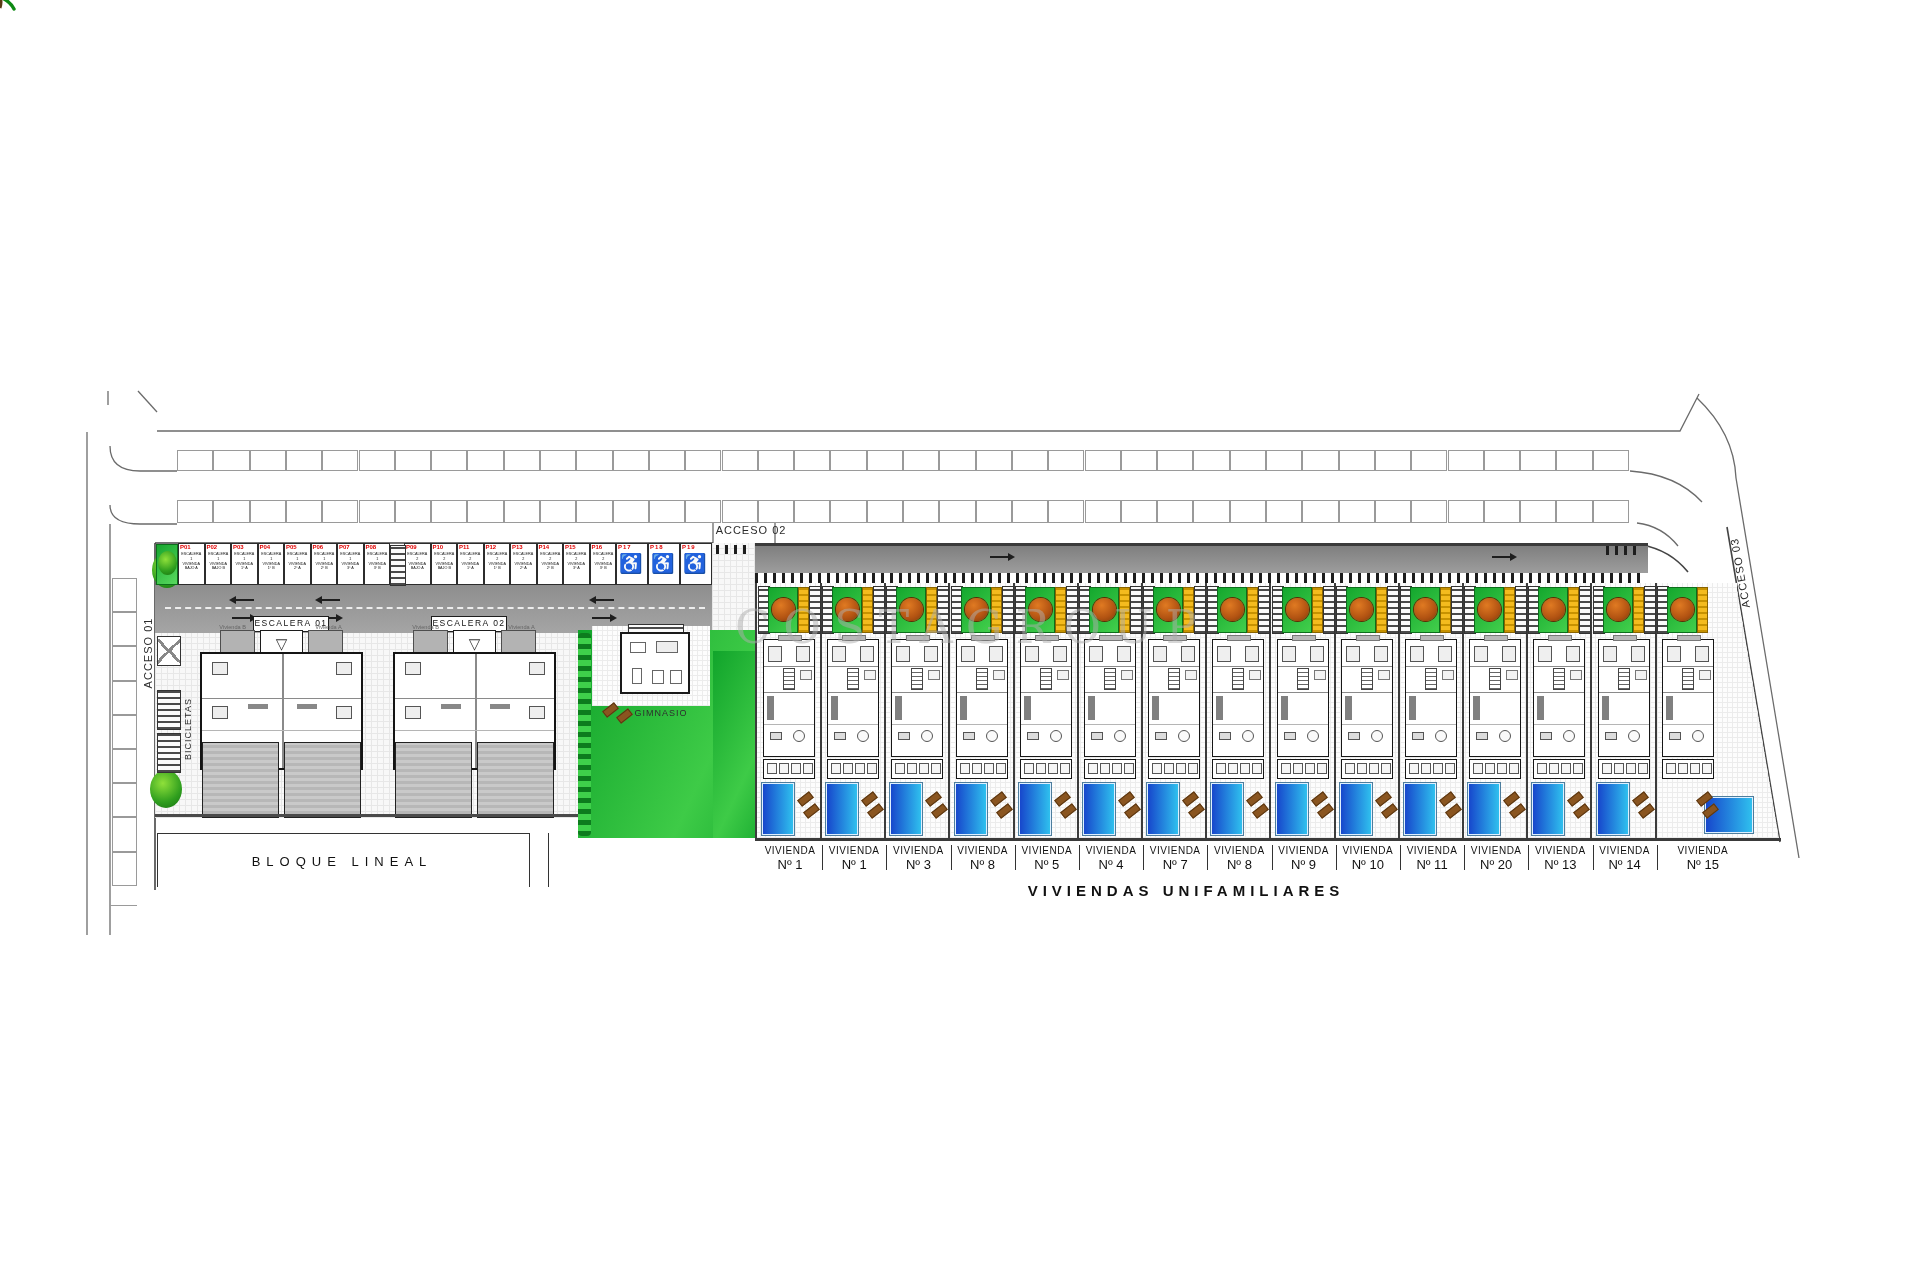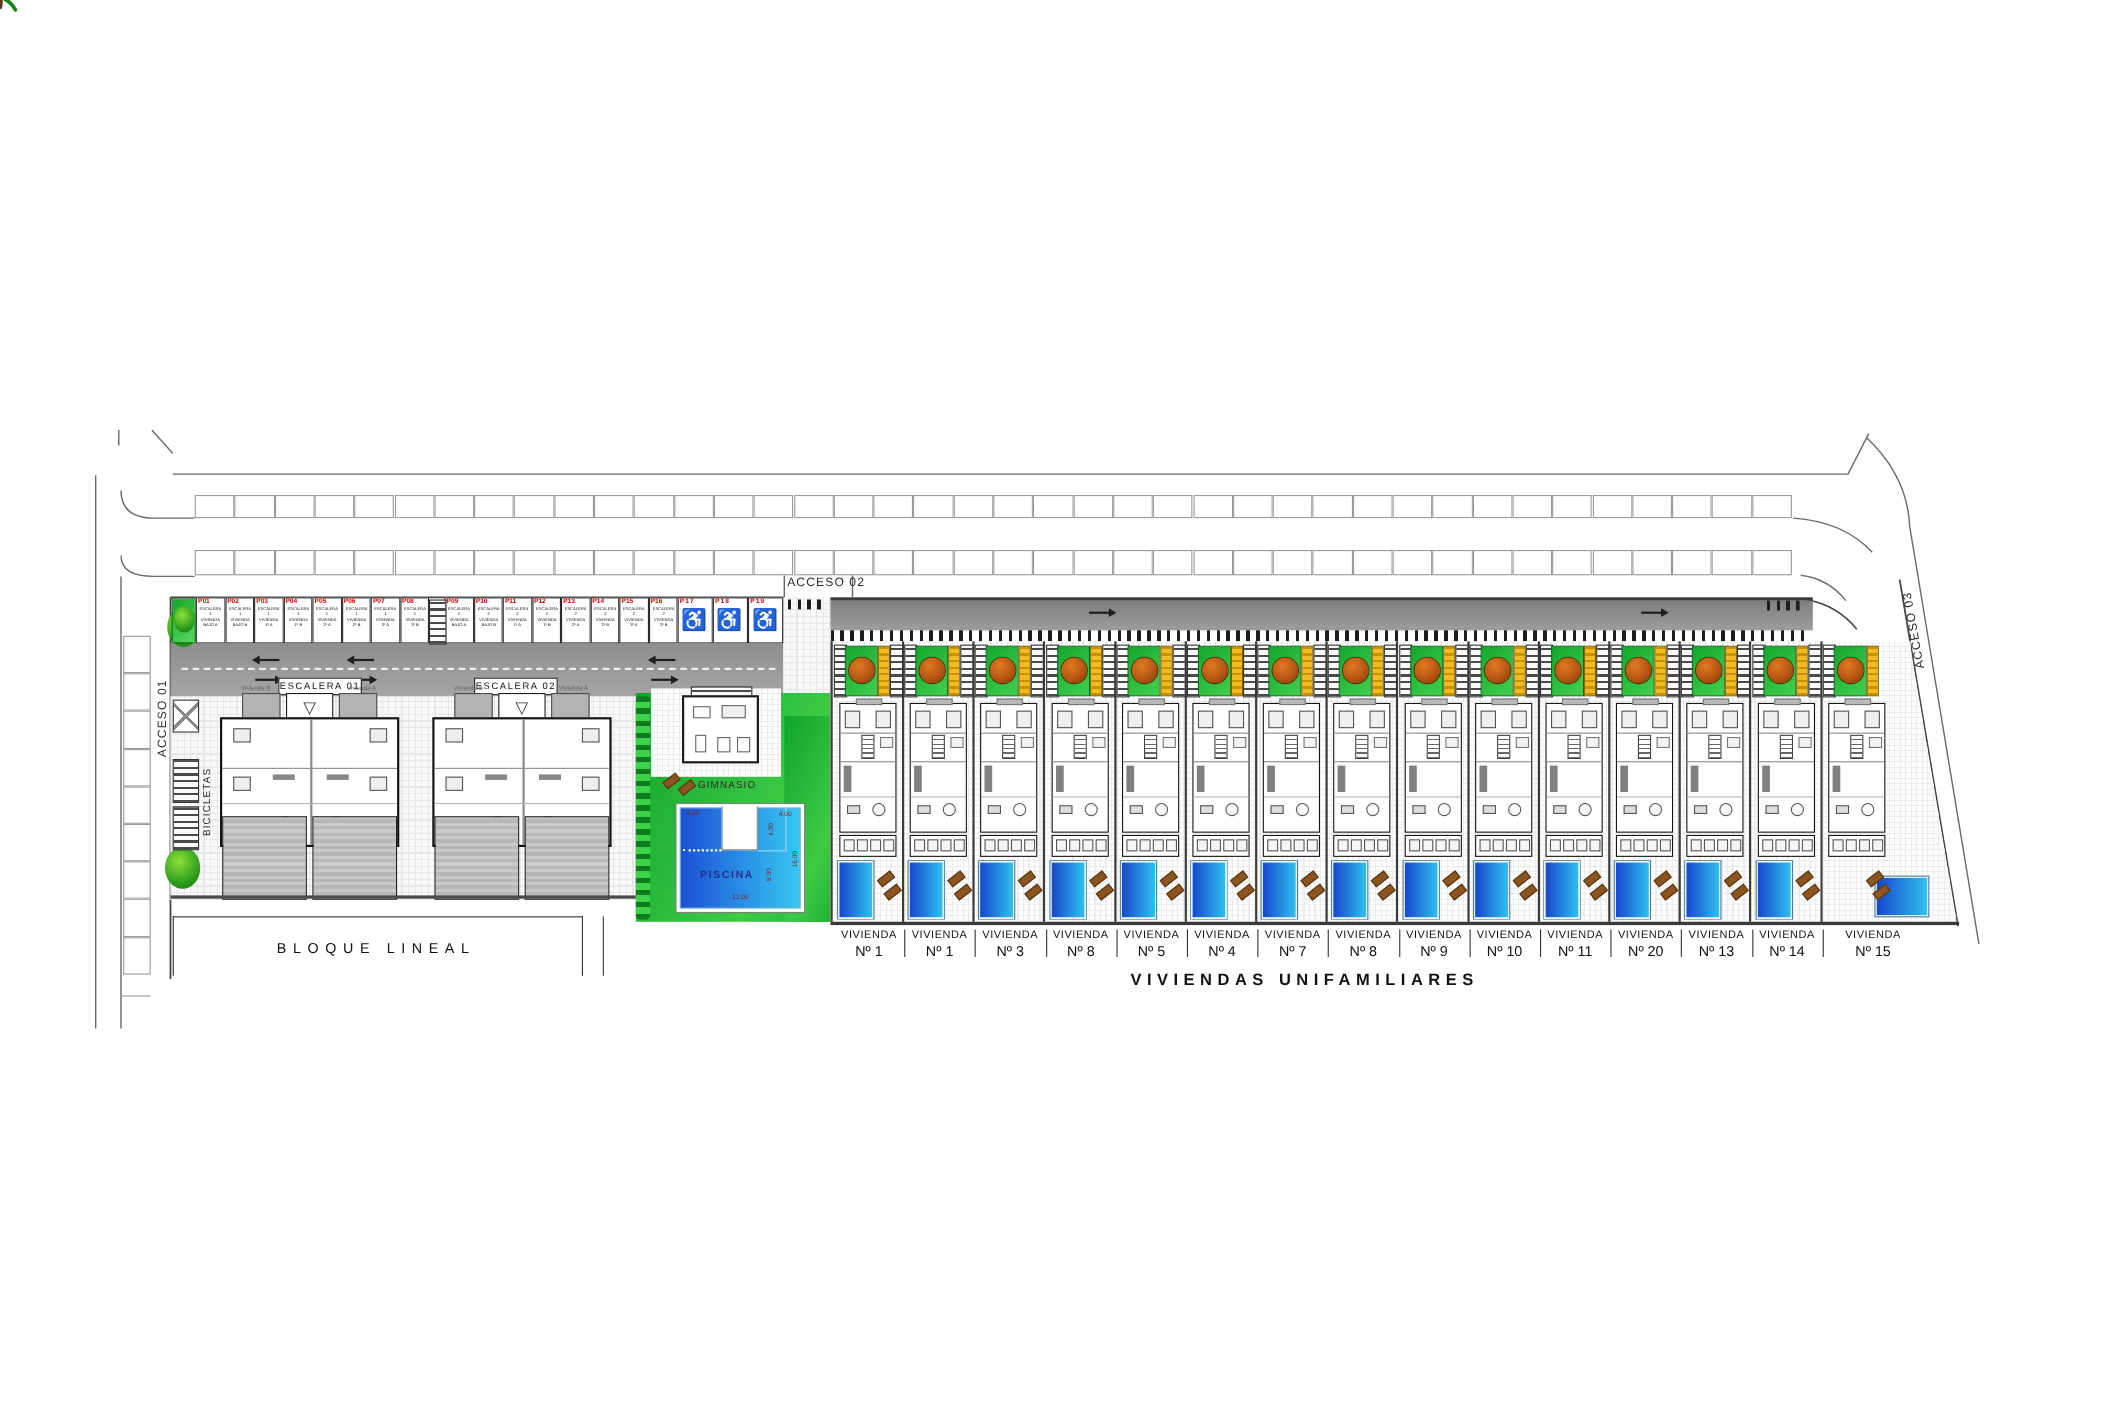--- a/index.html
+++ b/index.html
@@ -157,33 +157,20 @@
     <div class="abs" style="left:34px;top:7px;width:20px;height:10px;border:1px solid #666;background:#eee;"></div>
     <div class="abs" style="left:10px;top:34px;width:8px;height:14px;border:1px solid #666;"></div>
     <div class="abs" style="left:30px;top:36px;width:10px;height:12px;border:1px solid #666;"></div>
     <div class="abs" style="left:48px;top:36px;width:10px;height:12px;border:1px solid #666;"></div>
   </div>
   <div class="abs" style="left:616px;top:708px;width:90px;text-align:center;font-size:9px;letter-spacing:1px;color:#2e2e2e;">GIMNASIO</div>
 
   <div class="abs lounge" style="left:603px;top:706px;"></div>
   <div class="abs lounge" style="left:617px;top:712px;"></div>
 
-  <div class="abs" style="left:615px;top:731px;width:116px;height:98px;background:linear-gradient(90deg,#1b4fd4,#37c9f3);
-              border:3px solid #fff;box-shadow:0 0 0 1px #7d7d7d, inset 0 0 0 1px #7aaed6;box-sizing:border-box;">
-    <div class="abs" style="left:38px;top:-1px;width:33px;height:40px;background:#fff;border:1px solid #888;border-top:none;box-sizing:border-box;"></div>
-    <div class="abs" style="left:3px;top:38px;width:35px;border-top:2px dotted #fff;"></div>
-    <div class="abs" style="left:71px;top:0;width:26px;height:40px;border-right:1px solid #9fd9f2;border-bottom:1px solid #9fd9f2;box-sizing:border-box;"></div>
-    <div class="dims" style="left:6px;top:3px;">4.00</div>
-    <div class="dims" style="left:90px;top:4px;">4.00</div>
-    <div class="dims vdim" style="left:78px;top:17px;">4.00</div>
-    <div class="dims vdim" style="left:98px;top:44px;">16.00</div>
-    <div class="dims vdim" style="left:76px;top:58px;">8.00</div>
-    <div class="dims" style="left:0;right:0;bottom:7px;text-align:center;">12.00</div>
-    <div class="abs" style="left:0;top:56px;width:86px;text-align:center;font-size:9.5px;font-weight:bold;letter-spacing:1.5px;color:#23308f;">PISCINA</div>
-  </div>
 
   <div class="abs" style="left:156px;top:544px;width:22px;height:41px;background:linear-gradient(135deg,#16a52e,#59d95f);border:1px solid #0b6e1a;box-sizing:border-box;">
     <div class="palmshadow abs" style="left:1px;top:6px;width:19px;height:24px;"></div>
   </div>
   <div id="parking-row">
       <div class="pspace" style="left: 0px; width: 26.5px;">
       <div class="pid">P01</div>
       <div class="plines">
           <div>ESCALERA 1</div>
           <div>VIVIENDA</div>
@@ -957,20 +944,21 @@
     </div>
       <div class="ltick" style="left: 1656.8px;"></div>
     </div>
   <div class="abs" style="left:1006px;top:882px;width:360px;text-align:center;font-size:15px;font-weight:bold;letter-spacing:5px;color:#111;">VIVIENDAS UNIFAMILIARES</div>
 
   <div class="abs acc rot-ccw" style="left:104px;top:647px;width:88px;text-align:center;">ACCESO 01</div>
   <div class="abs acc" style="left:705px;top:524px;width:92px;text-align:center;">ACCESO 02</div>
   <div class="abs acc" style="left:1694px;top:567px;width:92px;text-align:center;transform:rotate(-100deg);">ACCESO 03</div>
   <div class="abs acc rot-ccw" style="left:148px;top:724px;width:80px;text-align:center;font-size:9px;letter-spacing:1px;">BICICLETAS</div>
 
+  <div class="abs watermark" style="left:735px;top:600px;">COSTAGROUP</div>
 
 <div class="stall" style="left: 177px; top: 450px; width: 36.3px; height: 21px;"></div>
     <div class="stall" style="left: 177px; top: 500px; width: 36.3px; height: 23px;"></div>
     <div class="stall" style="left: 213.3px; top: 450px; width: 36.3px; height: 21px;"></div>
     <div class="stall" style="left: 213.3px; top: 500px; width: 36.3px; height: 23px;"></div>
     <div class="stall" style="left: 249.6px; top: 450px; width: 36.3px; height: 21px;"></div>
     <div class="stall" style="left: 249.6px; top: 500px; width: 36.3px; height: 23px;"></div>
     <div class="stall" style="left: 285.9px; top: 450px; width: 36.3px; height: 21px;"></div>
     <div class="stall" style="left: 285.9px; top: 500px; width: 36.3px; height: 23px;"></div>
     <div class="stall" style="left: 322.2px; top: 450px; width: 36.3px; height: 21px;"></div>

